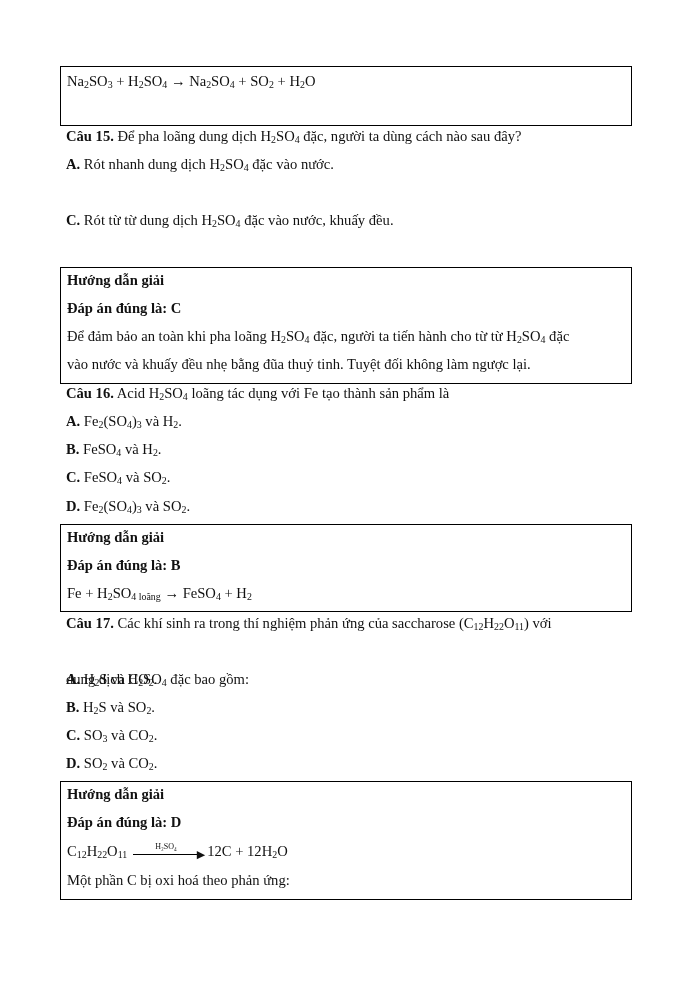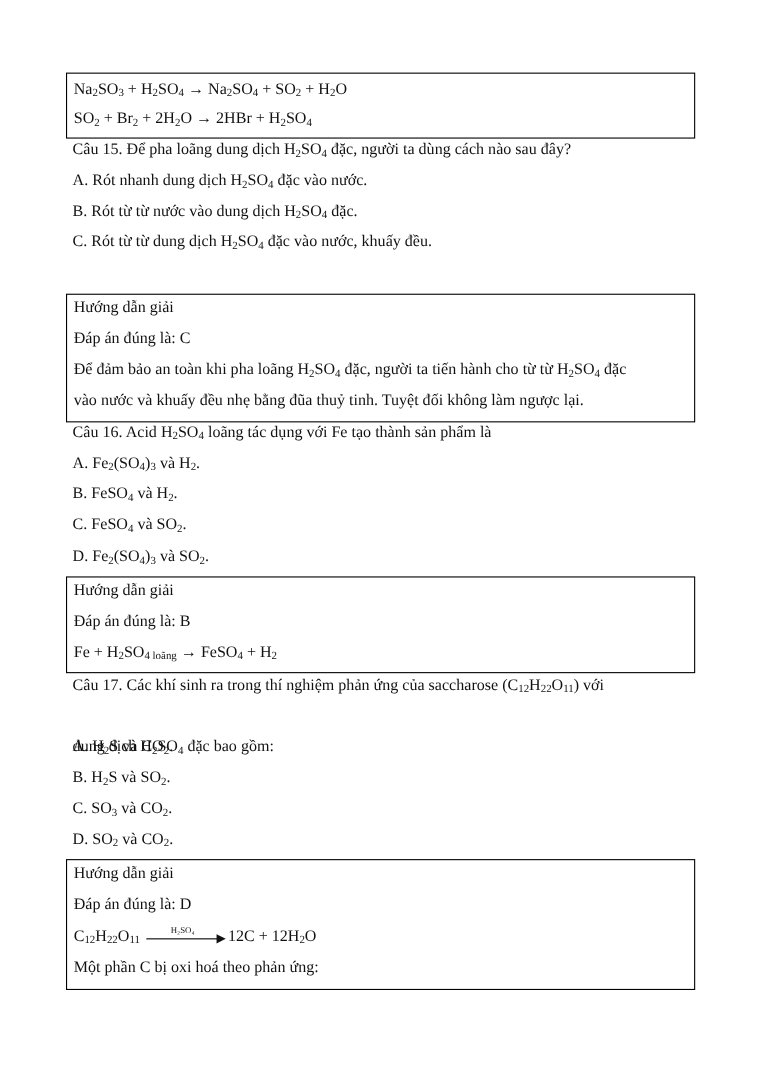--- a/index.html
+++ b/index.html
@@ -10,40 +10,38 @@
     }
     .page { position:absolute; left:0; top:0; width:694px; height:822px; }
     .box {
       position:absolute; left:60px; width:572px;
       border:1.5px solid #000; box-sizing:border-box;
     }
     .line {
       position:absolute; left:66px; white-space:nowrap; line-height:18px;
     }
     .inbox .line, .box .line { left:6px; }
-    b { font-weight:normal;text-align:center; }
+    b { font-weight:bold;text-align:center; }
     sub { font-size:0.68em; vertical-align:-0.25em; line-height:0; }
     .arrowwrap { display:inline-block; position:relative; width:72px; height:14px; vertical-align:middle; margin:0 2px 0 6px; }
     .arrowwrap .lbl { position:absolute; top:-8px; left:22px; font-size:8px; }
     .arrowwrap .shaft { position:absolute; left:0; right:4px; top:8px; border-top:1px solid #000; }
     .arrowwrap .head { position:absolute; right:0; top:3px; font-size:11px; line-height:10px; }
   </style>
 </head>
 <body>
 
 <div class="page">
 
   <div class="box" style="top:66px;height:60px;">
     <div class="line" style="top:5px;"><span>Na</span><sub>2</sub><span>SO</span><sub>3</sub><span> + H</span><sub>2</sub><span>SO</span><sub>4</sub><span> → Na</span><sub>2</sub><span>SO</span><sub>4</sub><span> + SO</span><sub>2</sub><span> + H</span><sub>2</sub><span>O</span></div>
-    <div class="line" style="top:32px;"><span>SO</span><sub>2</sub><span> + Br</span><sub>2</sub><span> + 2H</span><sub>2</sub><span>O → 2HBr + H</span><sub>2</sub><span>SO</span><sub>4</sub></div>
   </div>
 
   <div class="line" style="top:127px;"><b>Câu 15.</b><span> Để pha loãng dung dịch H</span><sub>2</sub><span>SO</span><sub>4</sub><span> đặc, người ta dùng cách nào sau đây?</span></div>
   <div class="line" style="top:155px;"><b>A.</b><span> Rót nhanh dung dịch H</span><sub>2</sub><span>SO</span><sub>4</sub><span> đặc vào nước.</span></div>
-  <div class="line" style="top:183px;"><b>B.</b><span> Rót từ từ nước vào dung dịch H</span><sub>2</sub><span>SO</span><sub>4</sub><span> đặc.</span></div>
   <div class="line" style="top:211px;"><b>C.</b><span> Rót từ từ dung dịch H</span><sub>2</sub><span>SO</span><sub>4</sub><span> đặc vào nước, khuấy đều.</span></div>
 
   <div class="box" style="top:267px;height:117px;">
     <div class="line" style="top:3px;"><b>Hướng dẫn giải</b></div>
     <div class="line" style="top:31px;"><b>Đáp án đúng là: C</b></div>
     <div class="line" style="top:59px;"><span>Để đảm bảo an toàn khi pha loãng H</span><sub>2</sub><span>SO</span><sub>4</sub><span> đặc, người ta tiến hành cho từ từ H</span><sub>2</sub><span>SO</span><sub>4</sub><span> đặc</span></div>
     <div class="line" style="top:87px;">vào nước và khuấy đều nhẹ bằng đũa thuỷ tinh. Tuyệt đối không làm ngược lại.</div>
   </div>
 
   <div class="line" style="top:384px;"><b>Câu 16.</b><span> Acid H</span><sub>2</sub><span>SO</span><sub>4</sub><span> loãng tác dụng với Fe tạo thành sản phẩm là</span></div>

